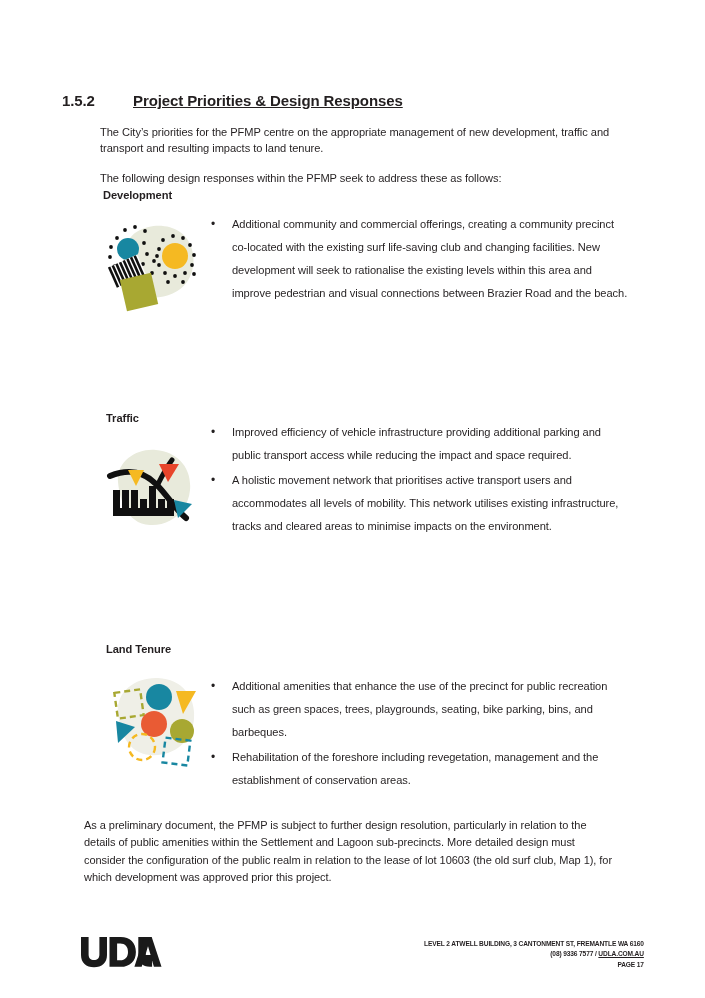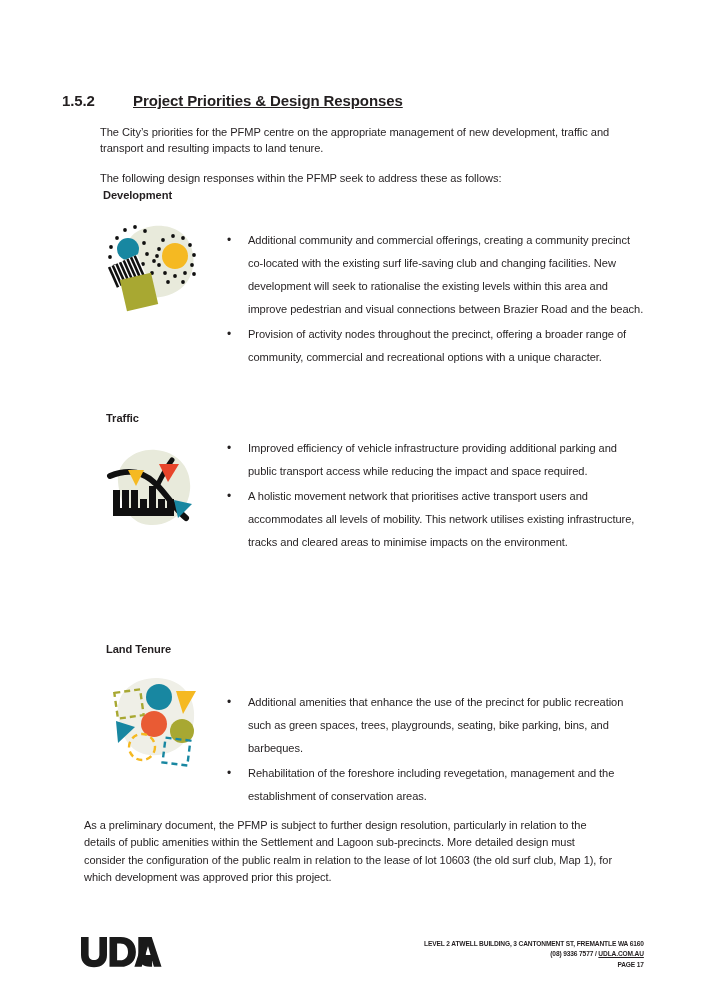--- a/index.html
+++ b/index.html
@@ -56,21 +56,21 @@
   }
   #h-development { left: 84px; top: 189px; margin-left: 19px; }
   #h-traffic     { left: 106px; top: 412px; }
   #h-landtenure  { left: 106px; top: 643px; }
 
   
   .bullets {
     position: absolute;
     left: 205px;
     width: 425px;
-    margin: 16px;
+    margin: 0;
     padding: 0;
     list-style: none;
     font-size: 11.1px;
     line-height: 23px;
     letter-spacing: -0.05px;
   }
   .bullets li {
     position: relative;
     padding-left: 27px;
     margin-bottom: 2px;
@@ -199,21 +199,20 @@
           <rect x="29" y="0" width="2.6" height="22"></rect>
         </g>
       </g>
 
       <rect x="26" y="60" width="32" height="32" fill="#A8A832" transform="rotate(-13 42 76)"></rect>
     </svg>
   </div>
 
   <ul class="bullets" id="list-development">
     <li>Additional community and commercial offerings, creating a community precinct co-located with the existing surf life-saving club and changing facilities. New development will seek to rationalise the existing levels within this area and improve pedestrian and visual connections between Brazier Road and the beach.</li>
-    <li>Provision of activity nodes throughout the precinct, offering a broader range of community, commercial and recreational options with a unique character.</li>
   </ul>
 
   <div class="sub-head" id="h-traffic">Traffic</div>
 
   <div class="illus" id="illus-traffic">
     <svg width="106" height="98" viewBox="0 0 106 98" xmlns="http://www.w3.org/2000/svg">
 
       <path d="M18 40 C16 20, 36 6, 56 8 C78 10, 92 26, 90 48 C88 70, 70 84, 50 83 C28 82, 20 60, 18 40 Z" fill="#E8EADB"></path>
 
       <path d="M10 34 C30 26, 44 30, 56 42 C68 54, 74 66, 86 76" stroke="#101010" stroke-width="6" fill="none" stroke-linecap="round"></path>

